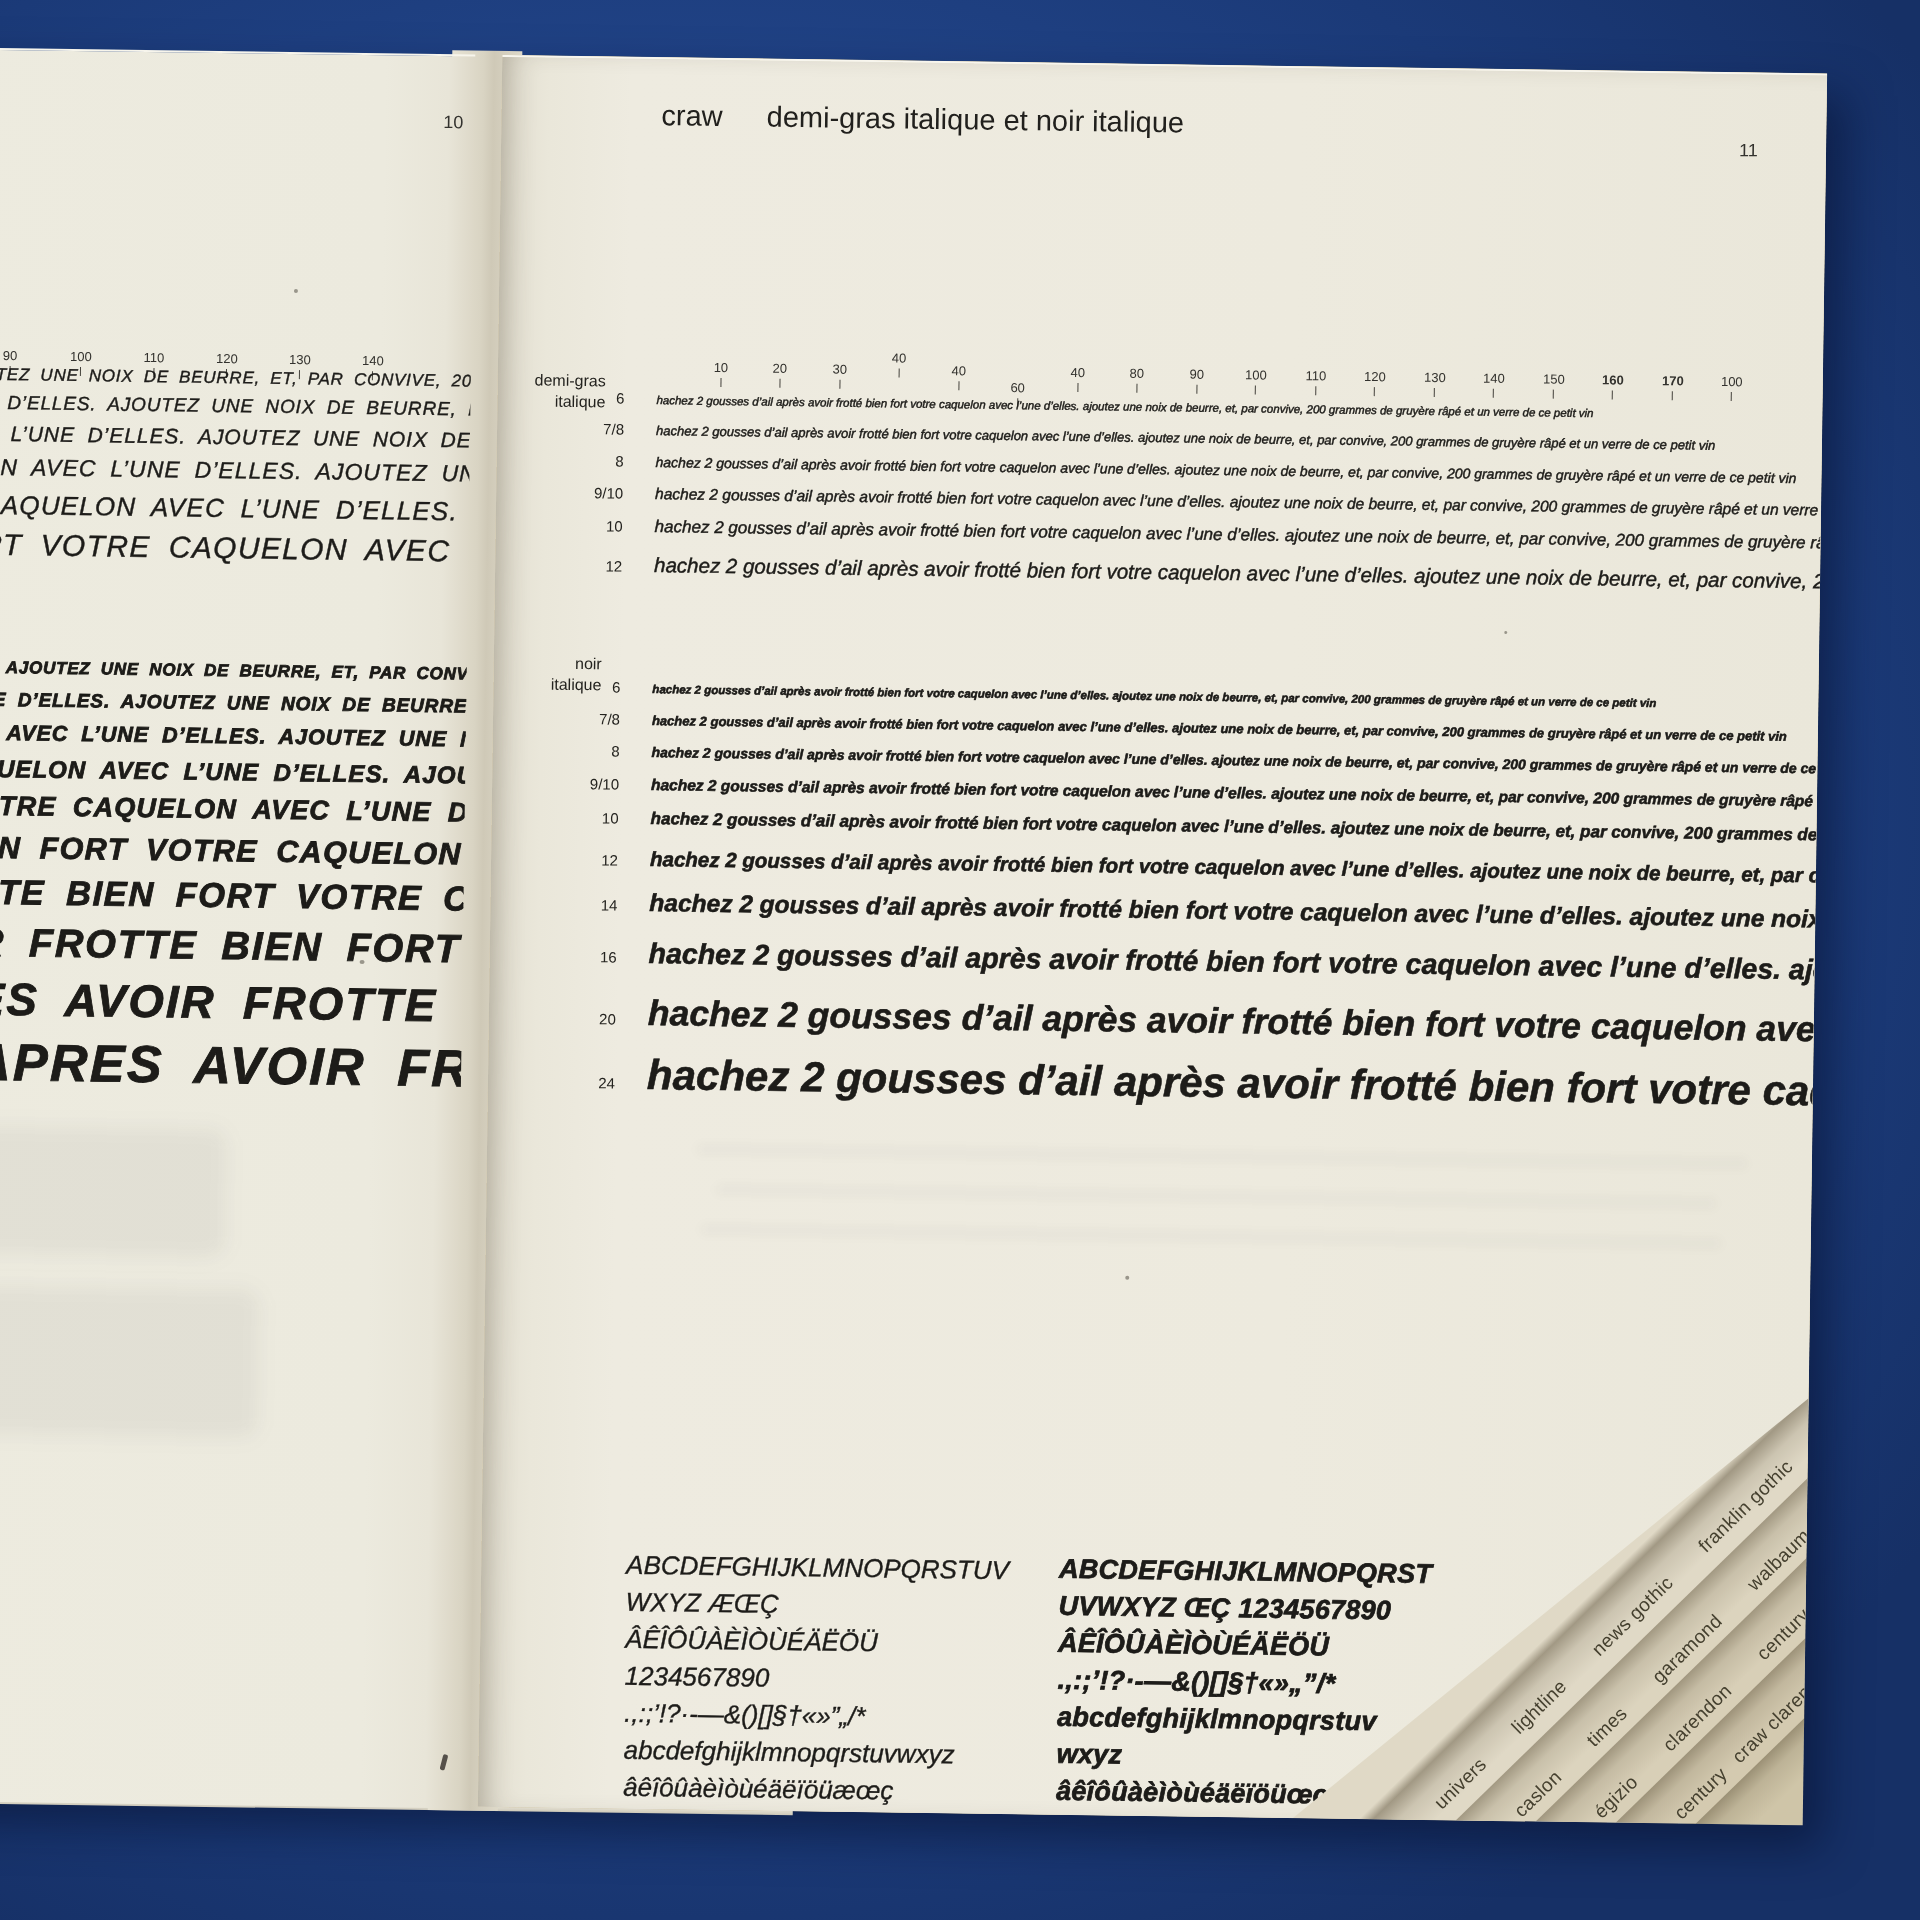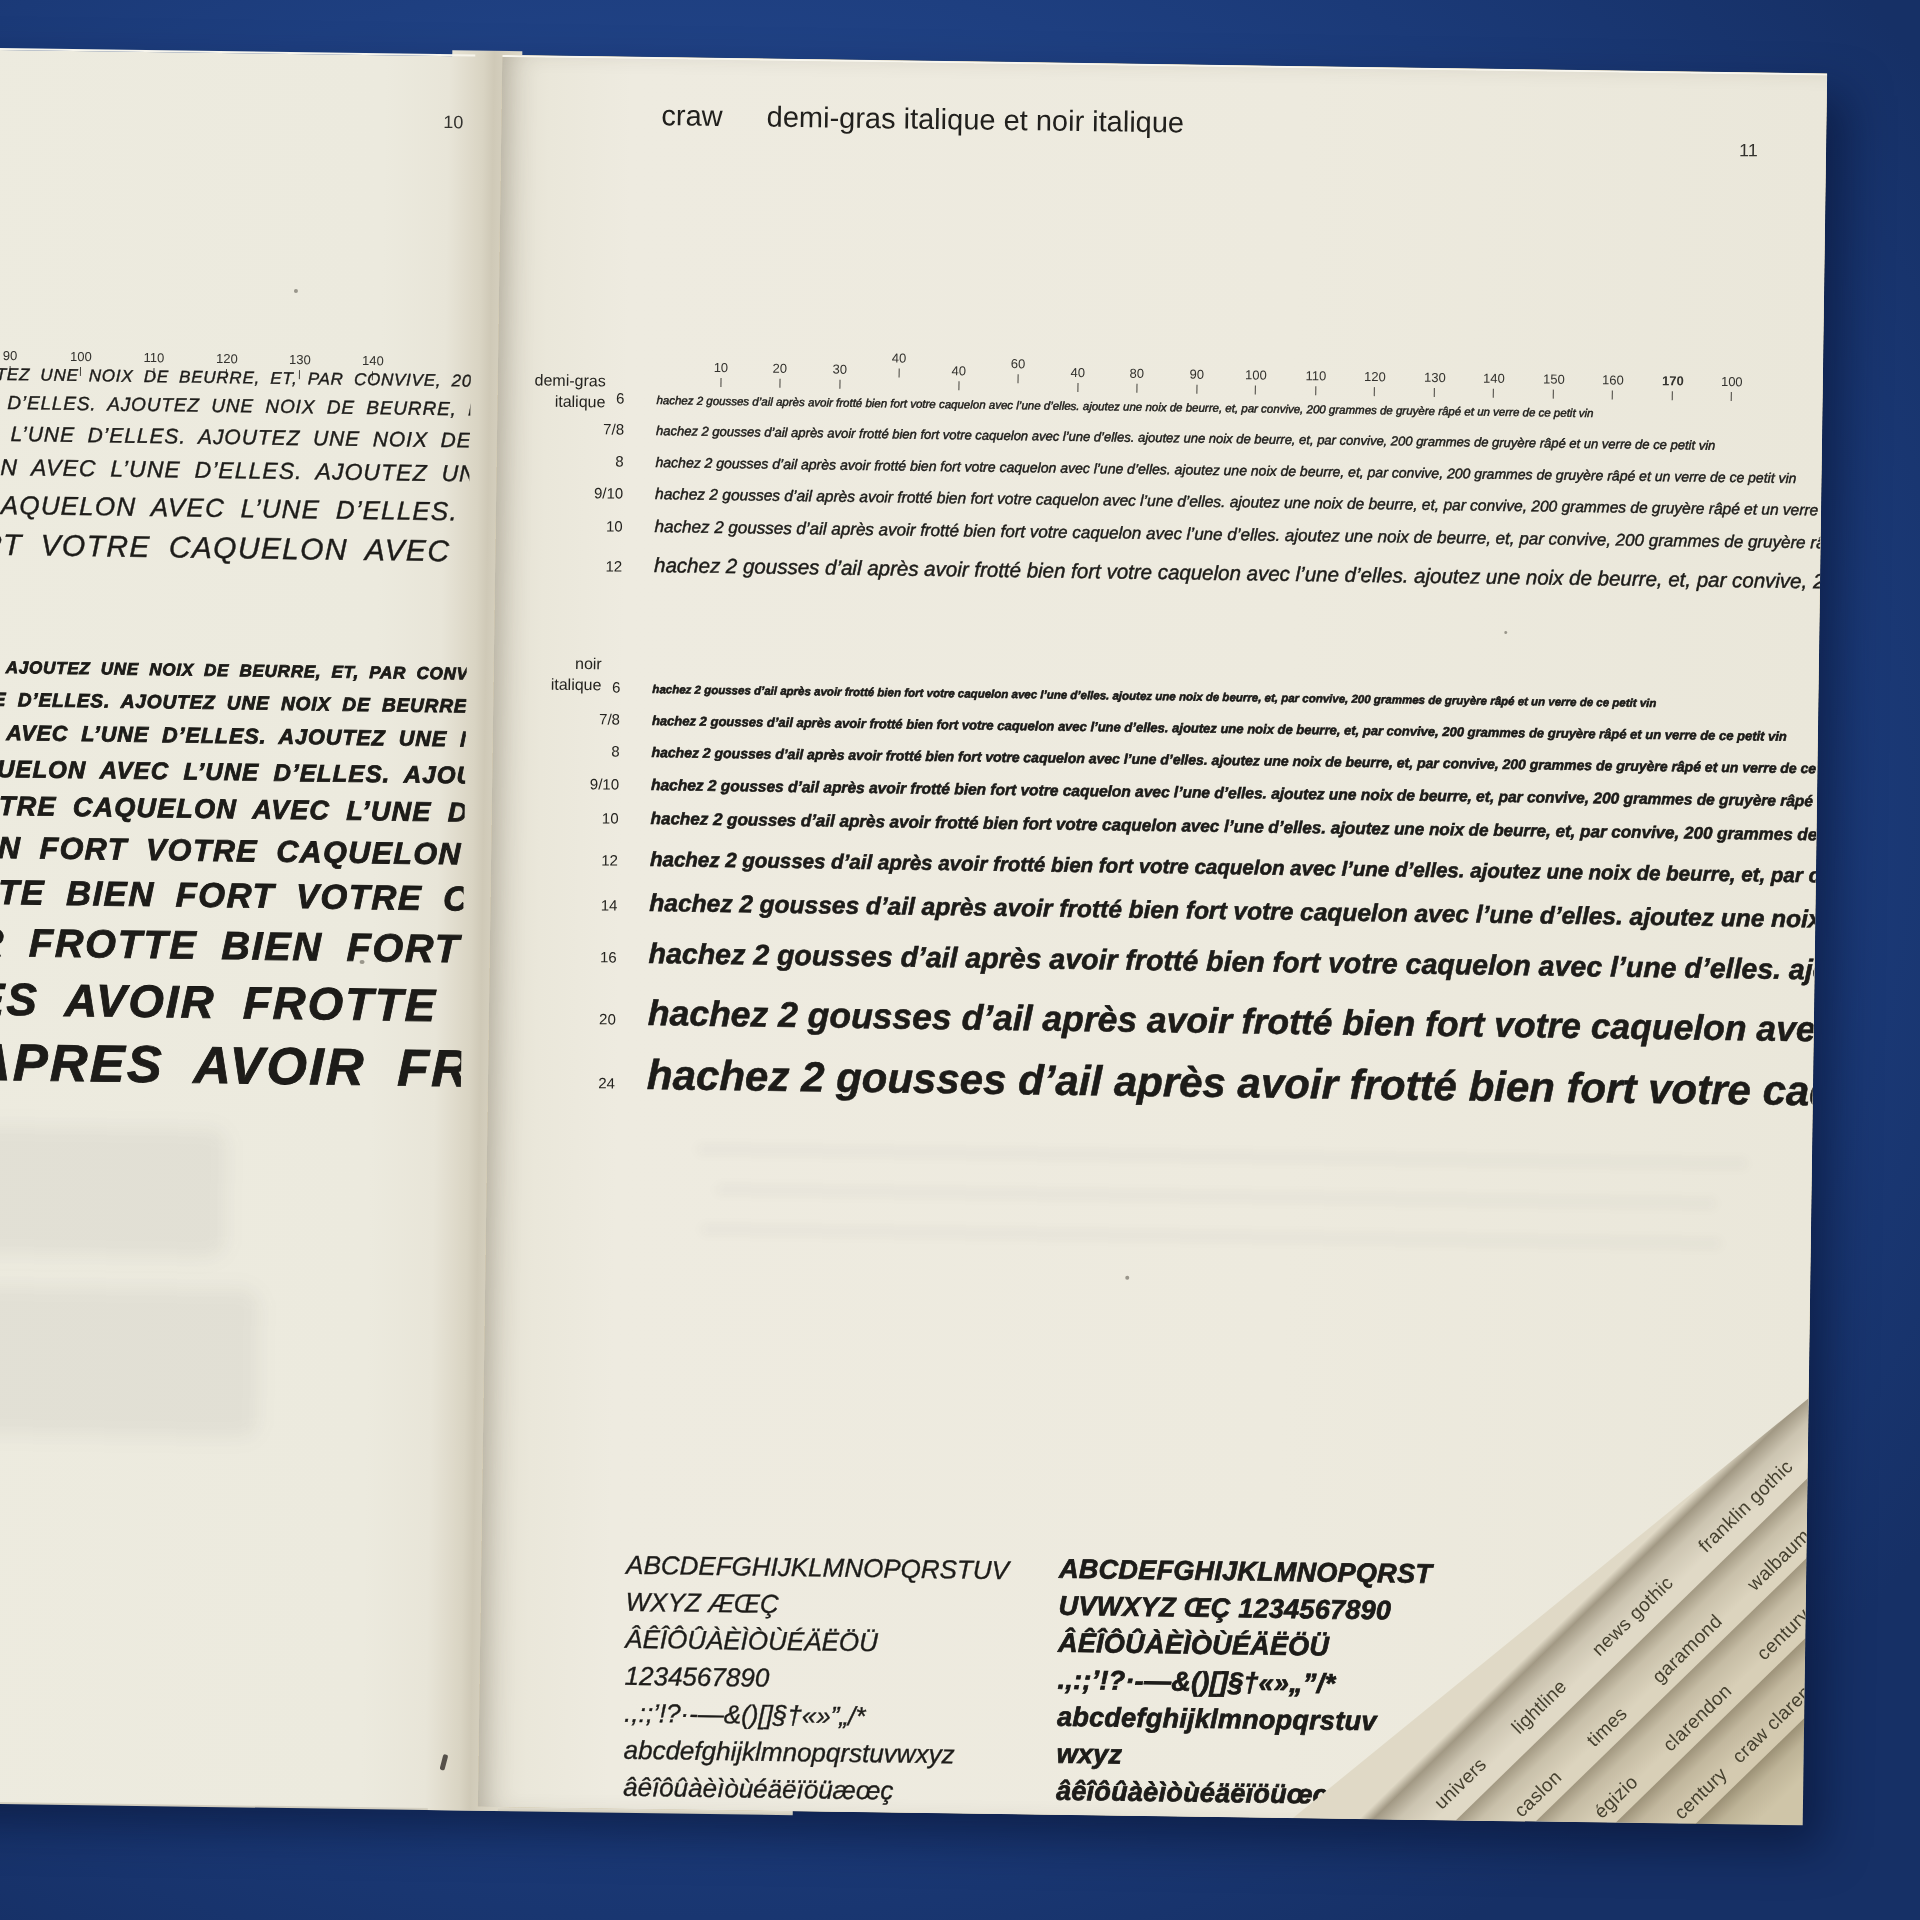--- a/index.html
+++ b/index.html
@@ -136,31 +136,31 @@
         <span>demi-gras italique et noir italique</span>
       </div>
       <div class="pagenum" style="left:1238px;top:66px">11</div>
 
       <div>
         <span class="ruler-num" style="left:223px;top:300px"><b style="font-weight:400">10</b><i></i></span>
         <span class="ruler-num" style="left:282px;top:300px"><b style="font-weight:400">20</b><i></i></span>
         <span class="ruler-num" style="left:342px;top:300px"><b style="font-weight:400">30</b><i></i></span>
         <span class="ruler-num" style="left:401px;top:288px"><b style="font-weight:400">40</b><i></i></span>
         <span class="ruler-num" style="left:461px;top:300px"><b style="font-weight:400">40</b><i></i></span>
-        <span class="ruler-num" style="left:520px;top:292px"><b style="font-weight:400">60</b><i></i></span>
+        <span class="ruler-num" style="left:520px;top:316px"><b style="font-weight:400">60</b><i></i></span>
         <span class="ruler-num" style="left:580px;top:300px"><b style="font-weight:400">40</b><i></i></span>
         <span class="ruler-num" style="left:639px;top:300px"><b style="font-weight:400">80</b><i></i></span>
         <span class="ruler-num" style="left:699px;top:300px"><b style="font-weight:400">90</b><i></i></span>
         <span class="ruler-num" style="left:758px;top:300px"><b style="font-weight:400">100</b><i></i></span>
         <span class="ruler-num" style="left:818px;top:300px"><b style="font-weight:400">110</b><i></i></span>
         <span class="ruler-num" style="left:877px;top:300px"><b style="font-weight:400">120</b><i></i></span>
         <span class="ruler-num" style="left:937px;top:300px"><b style="font-weight:400">130</b><i></i></span>
         <span class="ruler-num" style="left:996px;top:300px"><b style="font-weight:400">140</b><i></i></span>
         <span class="ruler-num" style="left:1056px;top:300px"><b style="font-weight:400">150</b><i></i></span>
-        <span class="ruler-num" style="left:1115px;top:300px"><b style="font-weight:400">160</b><i></i></span>
+        <span class="ruler-num" style="left:1115px;top:300px"><b style="font-weight:700">160</b><i></i></span>
         <span class="ruler-num" style="left:1175px;top:300px"><b style="font-weight:700">170</b><i></i></span>
         <span class="ruler-num" style="left:1234px;top:300px"><b style="font-weight:400">100</b><i></i></span>
       </div>
 
       <div class="sec-label" style="top:312px">
         <div>demi-gras</div>
         <div>italique</div>
       </div>
 
       <div class="spec-row" style="top:331px">

